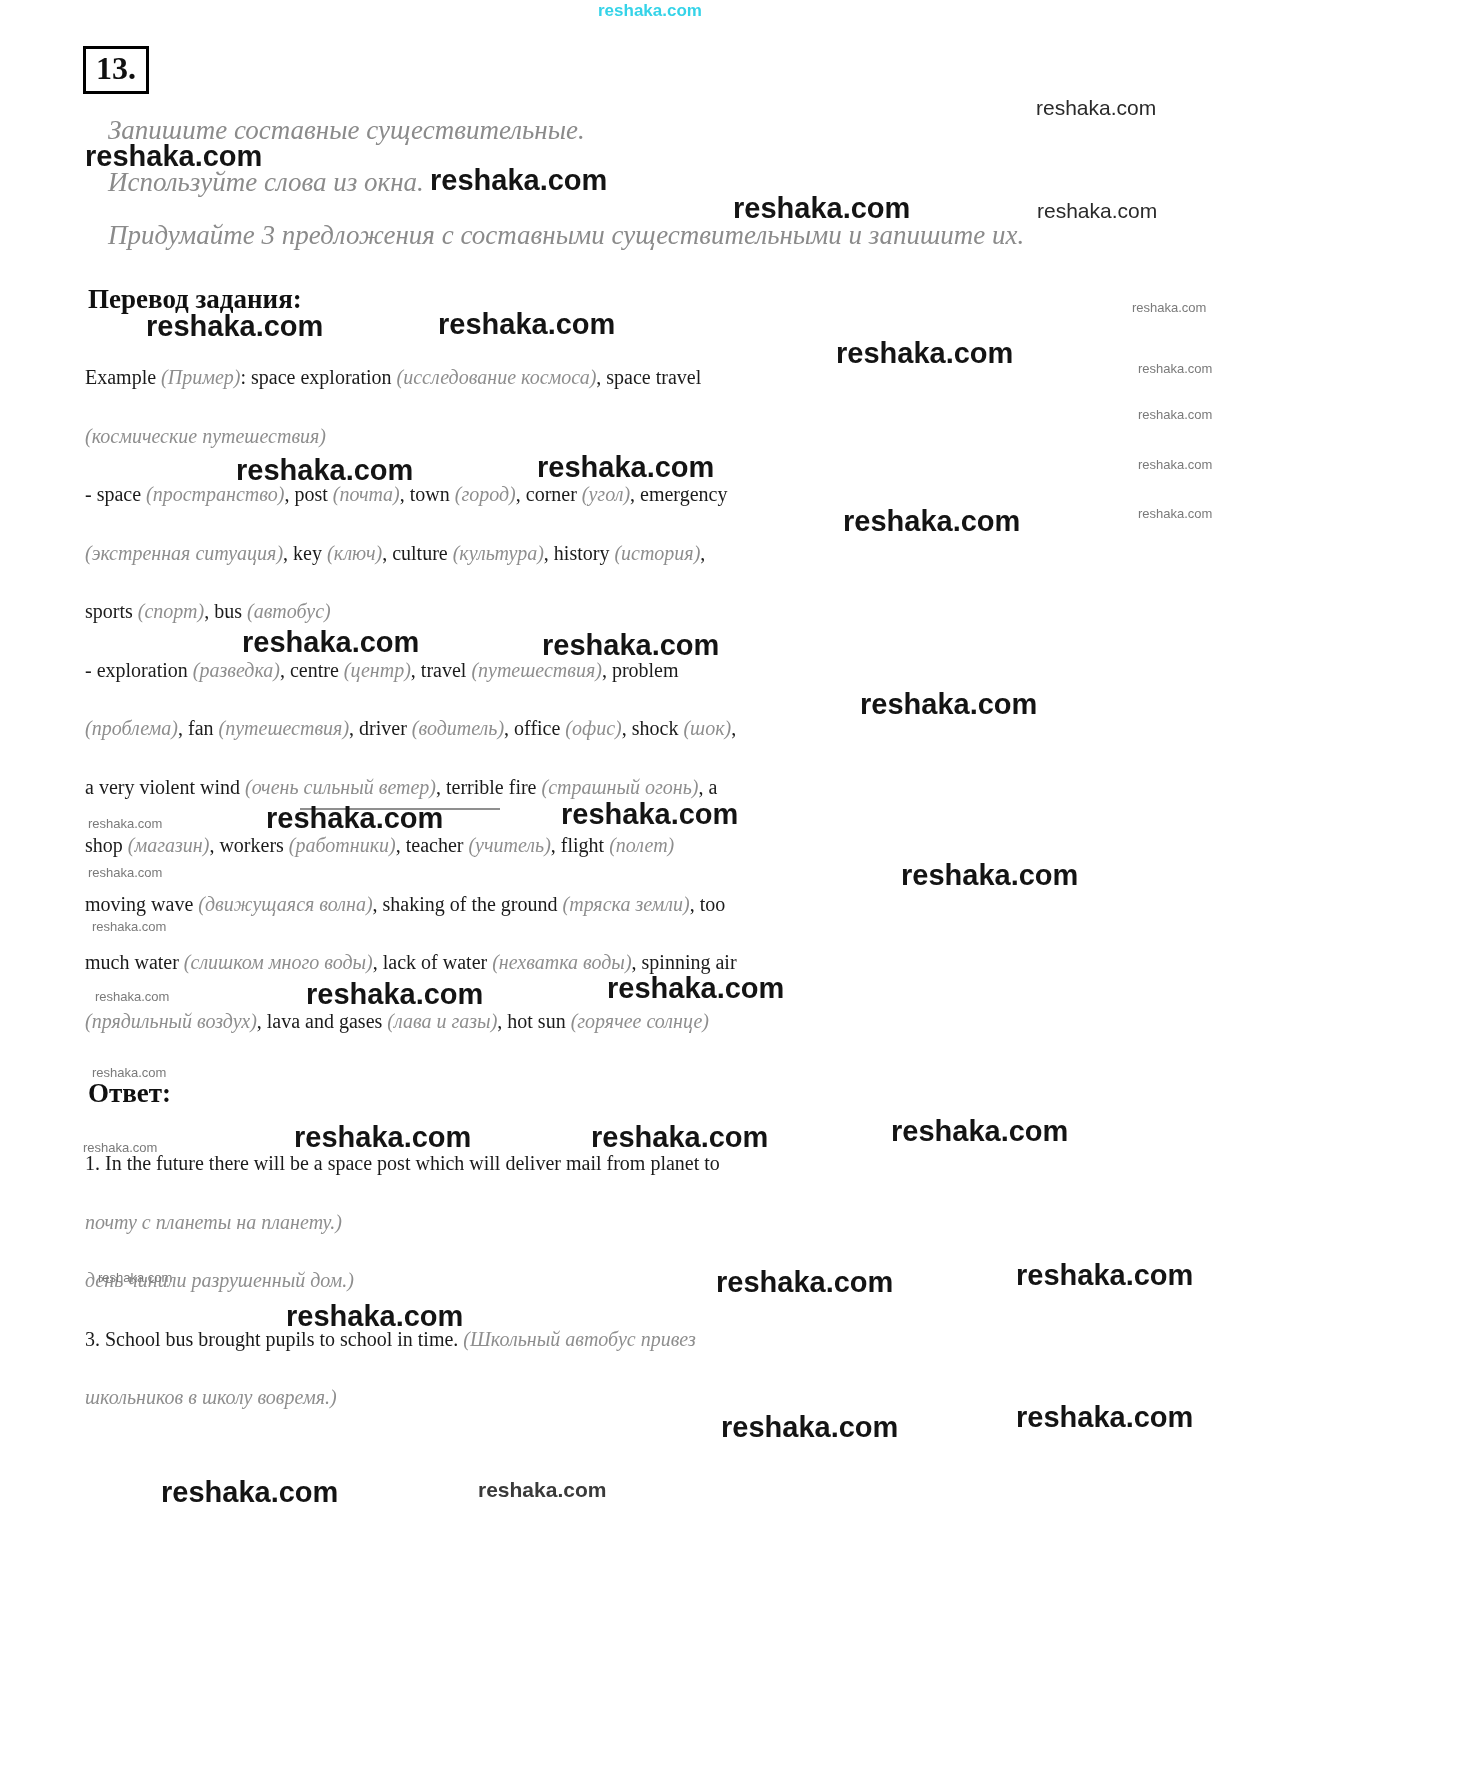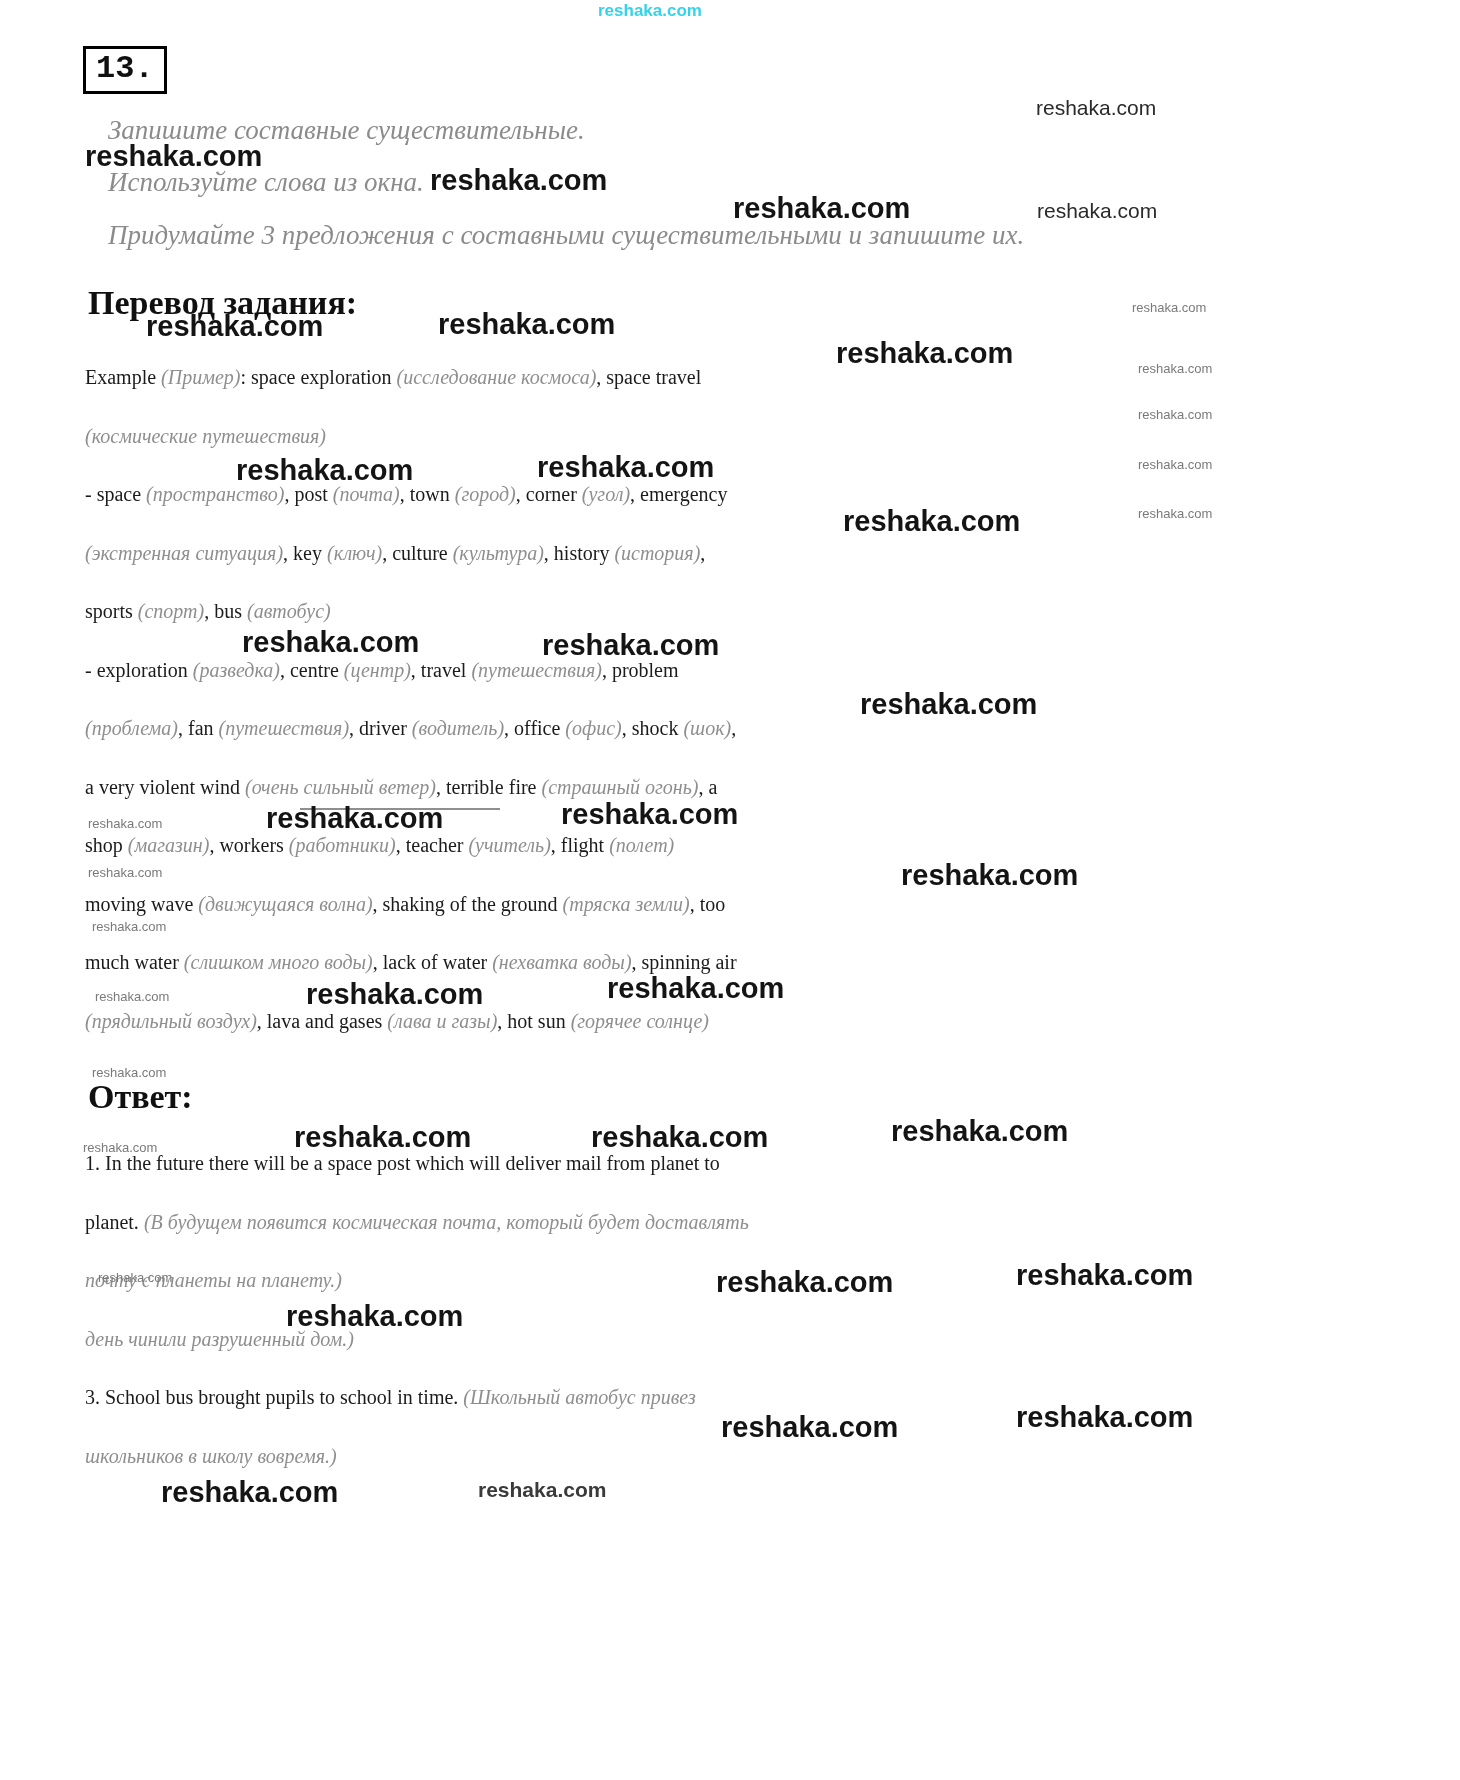--- a/index.html
+++ b/index.html
@@ -15,39 +15,38 @@
   .task-box {
     position: absolute;
     left: 83px;
     top: 46px;
     border: 3px solid #000000;
     padding: 1px 10px 4px 10px;
     font-weight: bold;
     font-size: 32px;
     color: #101010;
     background: #ffffff;
-    font-family: Liberation Mono, monospace;
   }
   .instr {
     position: absolute;
     left: 86px;
     font-style: italic;
     color: #8b8b8b;
     font-size: 27px;
     white-space: nowrap;
     margin-left: 22px;
   }
   #instr-1 { top: 115px; }
   #instr-2 { top: 167px; }
   #instr-3 { top: 220px; }
   .heading {
     position: absolute;
     left: 88px;
     font-weight: bold;
-    font-size: 34px;
+    font-size: 27px;
     color: #101010;
   }
   #heading-translation { top: 284px; }
   #heading-answer { top: 1078px; }
   .lines {
     position: absolute;
     left: 85px;
     width: 1125px;
     font-size: 20px;
     line-height: 58.5px;
@@ -105,21 +104,20 @@
       <div class="text-line"><span class="seg-en">shop </span><span class="seg-ru">(магазин)</span><span class="seg-en">, workers </span><span class="seg-ru">(работники)</span><span class="seg-en">, teacher </span><span class="seg-ru">(учитель)</span><span class="seg-en">, flight </span><span class="seg-ru">(полет)</span></div>
       <div class="text-line"><span class="seg-en">moving wave </span><span class="seg-ru">(движущаяся волна)</span><span class="seg-en">, shaking of the ground </span><span class="seg-ru">(тряска земли)</span><span class="seg-en">, too</span></div>
       <div class="text-line"><span class="seg-en">much water </span><span class="seg-ru">(слишком много воды)</span><span class="seg-en">, lack of water </span><span class="seg-ru">(нехватка воды)</span><span class="seg-en">, spinning air</span></div>
       <div class="text-line"><span class="seg-ru">(прядильный воздух)</span><span class="seg-en">, lava and gases </span><span class="seg-ru">(лава и газы)</span><span class="seg-en">, hot sun </span><span class="seg-ru">(горячее солнце)</span></div>
     </div>
 
   <div class="heading" id="heading-answer">Ответ:</div>
 
   <div class="lines" id="answer-lines">
       <div class="text-line"><span class="seg-en">1. In the future there will be a space post which will deliver mail from planet to</span></div>
-      <div class="text-line"><span class="seg-en">planet. </span><span class="seg-ru">(В будущем появится космическая почта, который будет доставлять</span></div>
       <div class="text-line"><span class="seg-ru">почту с планеты на планету.)</span></div>
       <div class="text-line"><span class="seg-ru">день чинили разрушенный дом.)</span></div>
       <div class="text-line"><span class="seg-en">3. School bus brought pupils to school in time. </span><span class="seg-ru">(Школьный автобус привез</span></div>
       <div class="text-line"><span class="seg-ru">школьников в школу вовремя.)</span></div>
     </div>
 
   <div class="scan-artifact"></div>
 
   <div id="watermark-layer">
       <div class="wm wm-cyan" style="left: 598px; top: 1px;">reshaka.com</div>

